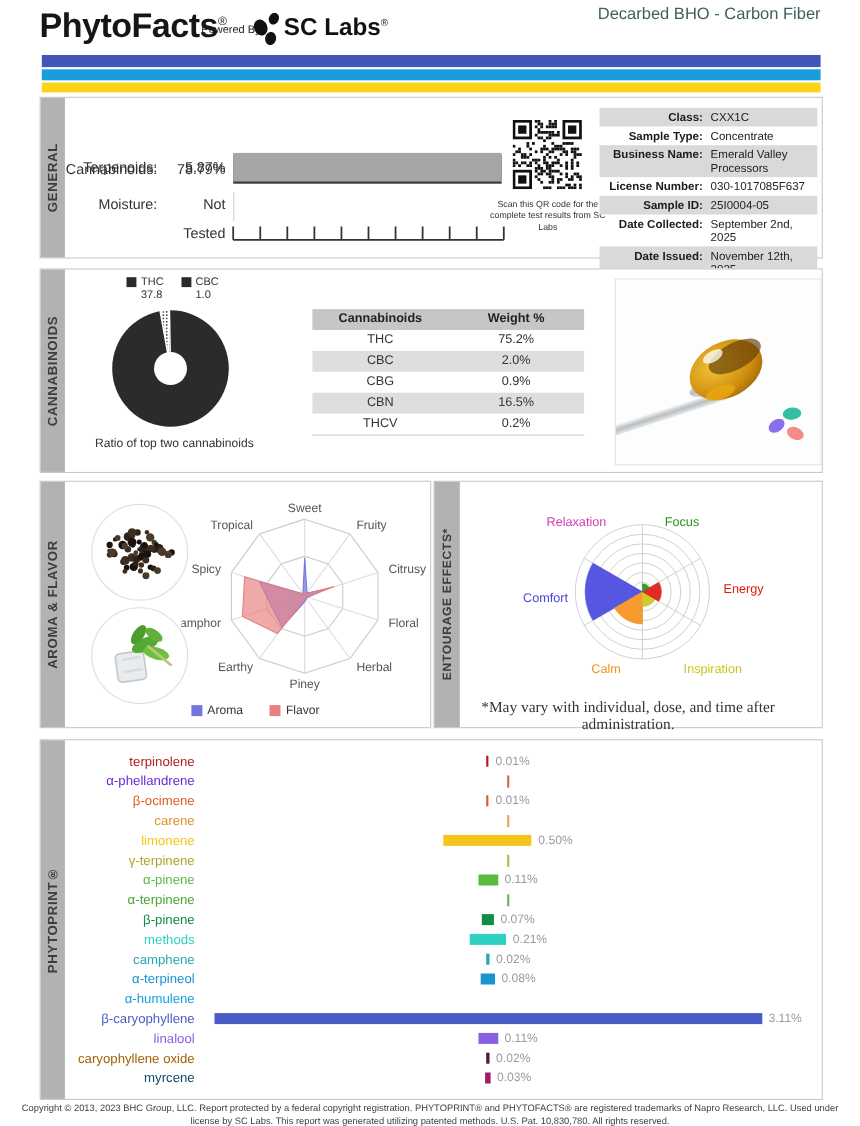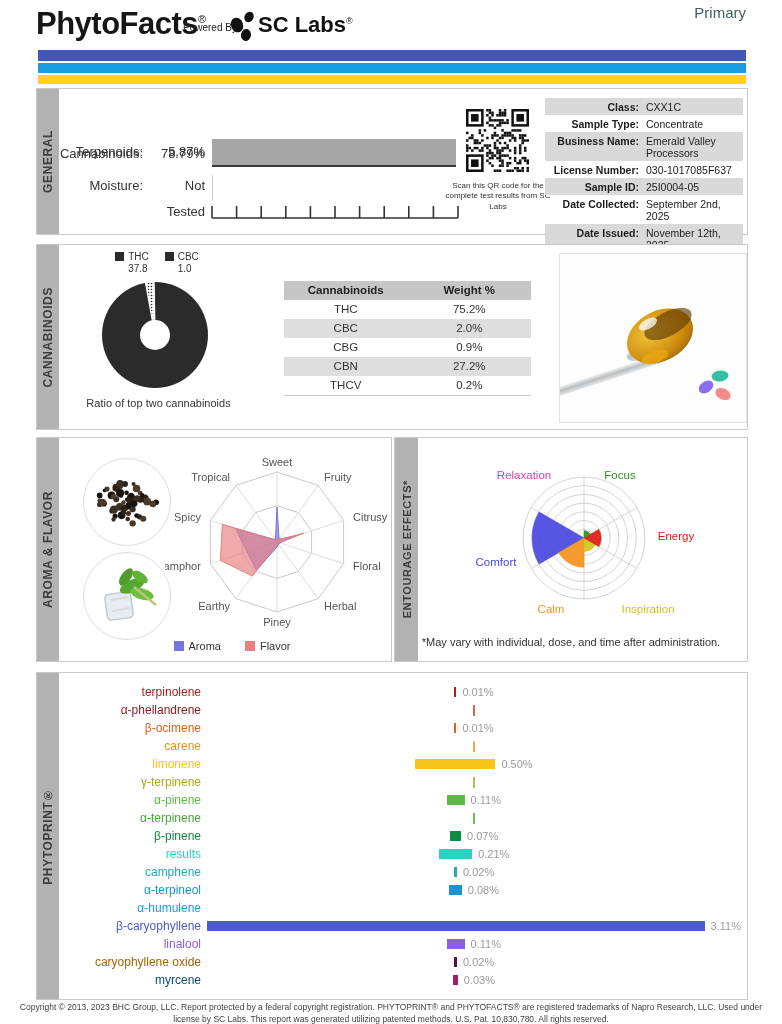--- a/index.html
+++ b/index.html
@@ -47,25 +47,25 @@
   .cann-row.shade{background:#dedede;}
   .photo{position:absolute;left:522px;top:8px;width:186px;height:168px;border:1px solid #e3e3e3;background:#fdfdfd;}
   
   .bubble{position:absolute;width:86px;height:86px;border:1px solid #ddd;border-radius:50%;overflow:hidden;background:#fff;}
   .radar-svg{position:absolute;left:128px;top:8px;}
   .radar-legend{position:absolute;left:60px;top:202px;width:270px;display:flex;justify-content:center;gap:24px;font-size:11px;color:#333;}
   .rl-item{display:flex;align-items:center;gap:5px;}
   .rl-sq{width:10px;height:10px;display:inline-block;}
   .polar-svg{position:absolute;left:89px;top:18px;}
   .pol-label{position:absolute;transform:translate(-50%,-50%);font-size:11.5px;white-space:nowrap;}
-  .footnote{position:absolute;left:0;right:0;top:198px;text-align:center;font-size:11px;color:#333;}
+  .footnote{position:absolute;left:0;right:0;top:198px;text-align:center;font-size:14px;color:#333;font-family:Liberation Serif, serif;}
   
   .terp-list{position:absolute;left:22px;top:10px;right:6px;}
   .terp-row{display:flex;align-items:center;height:18px;}
-  .terp-name{width:118px;text-align:right;padding-right:6px;font-size:12px;white-space:nowrap;padding-left:24px;}
+  .terp-name{width:118px;text-align:right;padding-right:6px;font-size:12px;white-space:nowrap;}
   .terp-area{display:flex;align-items:center;flex:1;height:18px;justify-content:center;}
   .terp-bar{height:10px;}
   .terp-tick{width:2px;height:11px;opacity:.8;}
   .terp-val{margin-left:6px;font-size:11px;color:#9b9b9b;}
   
   .footer{position:absolute;left:16px;top:1002px;width:750px;text-align:center;
           font-size:8.5px;line-height:1.4;color:#3f3f3f;}
 </style>
 </head>
 <body>
@@ -74,21 +74,21 @@
 
   <div class="brand"><span>PhytoFacts</span><sup>®</sup></div>
   <div class="powered">Powered By</div>
   <svg class="sclogo" width="32" height="34">
     <ellipse cx="10" cy="16" rx="6" ry="7.5" transform="rotate(-20 10 16)" fill="#111"></ellipse>
     <ellipse cx="22" cy="8" rx="4.5" ry="5.5" transform="rotate(25 22 8)" fill="#111"></ellipse>
     <ellipse cx="19" cy="26" rx="5" ry="6" transform="rotate(10 19 26)" fill="#111"></ellipse>
   </svg>
   <div class="scname"><span>SC Labs</span><sup>®</sup></div>
   <div class="rtitle">
-    <div>Primary</div>
+    <div>Decarbed BHO - Carbon Fiber</div>
   </div>
   <div class="stripe" style="top: 50px; height: 11px; background: rgb(65, 86, 184);"></div>
   <div class="stripe" style="top: 63px; height: 10px; background: rgb(24, 158, 222);"></div>
   <div class="stripe" style="top: 75px; height: 9px; background: rgb(255, 212, 22);"></div>
 
   <section class="panel" style="left:36px;top:88px;width:710px;height:145px;">
     <div class="strip">
         <span>GENERAL</span>
       </div>
     <div class="g-row" style="top:16px;margin-top:36px;">
@@ -381,21 +381,21 @@
         <div class="cann-row shade">
           <span>CBC</span>
           <span>2.0%</span>
         </div>
         <div class="cann-row">
           <span>CBG</span>
           <span>0.9%</span>
         </div>
         <div class="cann-row shade">
           <span>CBN</span>
-          <span>27.2%</span>
+          <span>16.5%</span>
         </div>
         <div class="cann-row">
           <span>THCV</span>
           <span>0.2%</span>
         </div>
       </div>
     <svg class="photo" id="photo" width="186" height="168">
         <defs>
           <linearGradient id="metal" x1="0" y1="0" x2="0" y2="1">
             <stop offset="0" stop-color="#f0f1f2"></stop>
@@ -552,40 +552,40 @@
         <path d="M100,82 L100.00,111.28 L98.08,111.22 L96.18,111.03 L94.29,110.72 L92.42,110.28 L90.59,109.73 L88.80,109.05 L87.05,108.26 L85.36,107.36 L83.73,106.35 L82.18,105.23 L80.69,104.01 L79.30,102.70 L77.99,101.31 L76.77,99.82 L75.65,98.27 L74.64,96.64 Z" fill="#f5921e" fill-opacity="0.92" stroke="#f5921e" stroke-width="0.5"></path>
         <path d="M100,82 L111.62,88.71 L111.16,89.46 L110.65,90.17 L110.09,90.85 L109.49,91.49 L108.85,92.09 L108.17,92.65 L107.46,93.16 L106.71,93.62 L105.94,94.04 L105.14,94.40 L104.31,94.71 L103.47,94.96 L102.62,95.16 L101.75,95.31 L100.88,95.39 L100.00,95.42 Z" fill="#cfc420" fill-opacity="0.92" stroke="#cfc420" stroke-width="0.5"></path>
         <path d="M100,82 L114.79,73.46 L115.32,74.45 L115.78,75.46 L116.17,76.51 L116.50,77.58 L116.75,78.67 L116.93,79.77 L117.04,80.88 L117.08,82.00 L117.04,83.12 L116.93,84.23 L116.75,85.33 L116.50,86.42 L116.17,87.49 L115.78,88.54 L115.32,89.55 L114.79,90.54 Z" fill="#dd1a10" fill-opacity="0.92" stroke="#dd1a10" stroke-width="0.5"></path>
         <path d="M100,82 L100.00,74.68 L100.48,74.70 L100.96,74.74 L101.43,74.82 L101.89,74.93 L102.35,75.07 L102.80,75.24 L103.24,75.43 L103.66,75.66 L104.07,75.91 L104.46,76.19 L104.83,76.50 L105.18,76.82 L105.50,77.17 L105.81,77.54 L106.09,77.93 L106.34,78.34 Z" fill="#2d8f1e" fill-opacity="0.92" stroke="#2d8f1e" stroke-width="0.5"></path>
       </svg>
     <div id="polar-labels">
         <div class="pol-label" style="left: 225px; top: 37px; color: rgb(45, 143, 30);">Focus</div>
         <div class="pol-label" style="left: 281px; top: 98px; color: rgb(221, 26, 16);">Energy</div>
         <div class="pol-label" style="left: 253px; top: 171px; color: rgb(207, 196, 32);">Inspiration</div>
         <div class="pol-label" style="left: 156px; top: 171px; color: rgb(245, 146, 30);">Calm</div>
-        <div class="pol-label" style="left: 101px; top: 124px; color: rgb(72, 72, 224); text-align: right;">Comfort</div>
+        <div class="pol-label" style="left: 101px; top: 106px; color: rgb(72, 72, 224); text-align: right;">Comfort</div>
         <div class="pol-label" style="left: 129px; top: 37px; color: rgb(210, 63, 180);">Relaxation</div>
       </div>
     <div class="footnote">*May vary with individual, dose, and time after administration.</div>
   </section>
 
   <section class="panel" style="left:36px;top:672px;width:710px;height:326px;">
     <div class="strip">
         <span>PHYTOPRINT®</span>
       </div>
     <div class="terp-list" id="terp-list">
         <div class="terp-row">
           <div class="terp-name" style="color: rgb(178, 30, 30);">terpinolene</div>
           <div class="terp-area">
             <div class="terp-bar" style="width: 2px; background: rgb(178, 30, 30);"></div>
             <div class="terp-val">0.01%</div>
           </div>
         </div>
         <div class="terp-row">
-          <div class="terp-name" style="color: #7f1d1d;">α-phellandrene</div>
+          <div class="terp-name" style="color: #6d28d9;">α-phellandrene</div>
           <div class="terp-area">
             <div class="terp-tick" style="background: rgb(196, 73, 30);"></div>
           </div>
         </div>
         <div class="terp-row">
           <div class="terp-name" style="color: rgb(221, 95, 29);">β-ocimene</div>
           <div class="terp-area">
             <div class="terp-bar" style="width: 2px; background: rgb(221, 95, 29);"></div>
             <div class="terp-val">0.01%</div>
           </div>
@@ -623,21 +623,21 @@
           </div>
         </div>
         <div class="terp-row">
           <div class="terp-name" style="color: rgb(16, 140, 69);">β-pinene</div>
           <div class="terp-area">
             <div class="terp-bar" style="width: 11.2px; background: rgb(16, 140, 69);"></div>
             <div class="terp-val">0.07%</div>
           </div>
         </div>
         <div class="terp-row">
-          <div class="terp-name" style="color: rgb(46, 208, 191);">results</div>
+          <div class="terp-name" style="color: rgb(46, 208, 191);">methods</div>
           <div class="terp-area">
             <div class="terp-bar" style="width: 33.6px; background: rgb(46, 208, 191);"></div>
             <div class="terp-val">0.21%</div>
           </div>
         </div>
         <div class="terp-row">
           <div class="terp-name" style="color: rgb(40, 167, 181);">camphene</div>
           <div class="terp-area">
             <div class="terp-bar" style="width: 3.2px; background: rgb(40, 167, 181);"></div>
             <div class="terp-val">0.02%</div>

